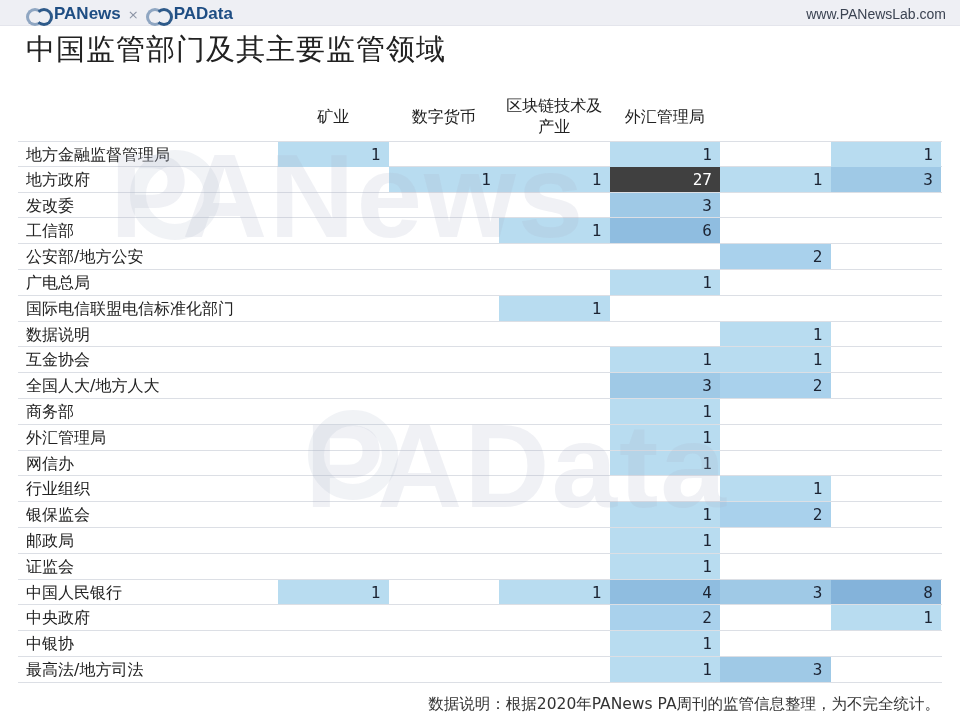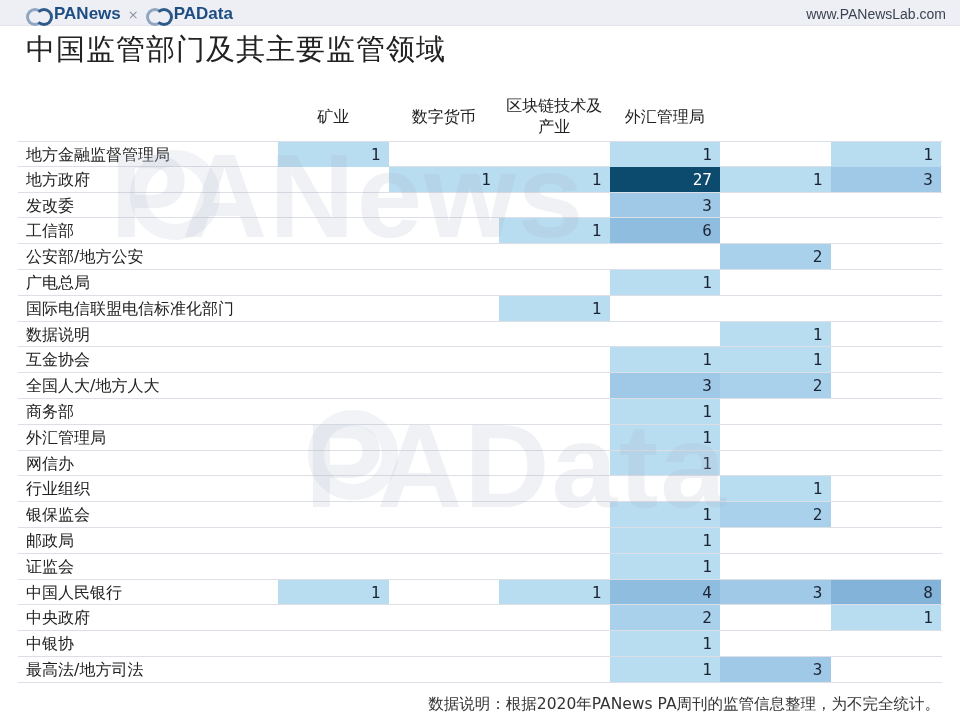--- a/index.html
+++ b/index.html
@@ -90,21 +90,21 @@
   <div class="rows" id="rows">
       <div class="row">
         <div class="cell" style="left: 260px; background: rgb(184, 220, 240);">1</div>
         <div class="cell" style="left: 591.5px; background: rgb(184, 220, 240);">1</div>
         <div class="cell" style="left: 812.5px; background: rgb(184, 220, 240);">1</div>
         <div class="row-label">地方金融监督管理局</div>
       </div>
       <div class="row">
         <div class="cell" style="left: 370.5px; background: rgb(184, 220, 240);">1</div>
         <div class="cell" style="left: 481px; background: rgb(184, 220, 240);">1</div>
-        <div class="cell dark" style="left: 591.5px; background: #0c4a6e;">27</div>
+        <div class="cell dark" style="left: 591.5px; background: #404040;">27</div>
         <div class="cell" style="left: 702px; background: rgb(184, 220, 240);">1</div>
         <div class="cell" style="left: 812.5px; background: rgb(159, 201, 230);">3</div>
         <div class="row-label">地方政府</div>
       </div>
       <div class="row">
         <div class="cell" style="left: 591.5px; background: rgb(159, 201, 230);">3</div>
         <div class="row-label">发改委</div>
       </div>
       <div class="row">
         <div class="cell" style="left: 481px; background: rgb(184, 220, 240);">1</div>

